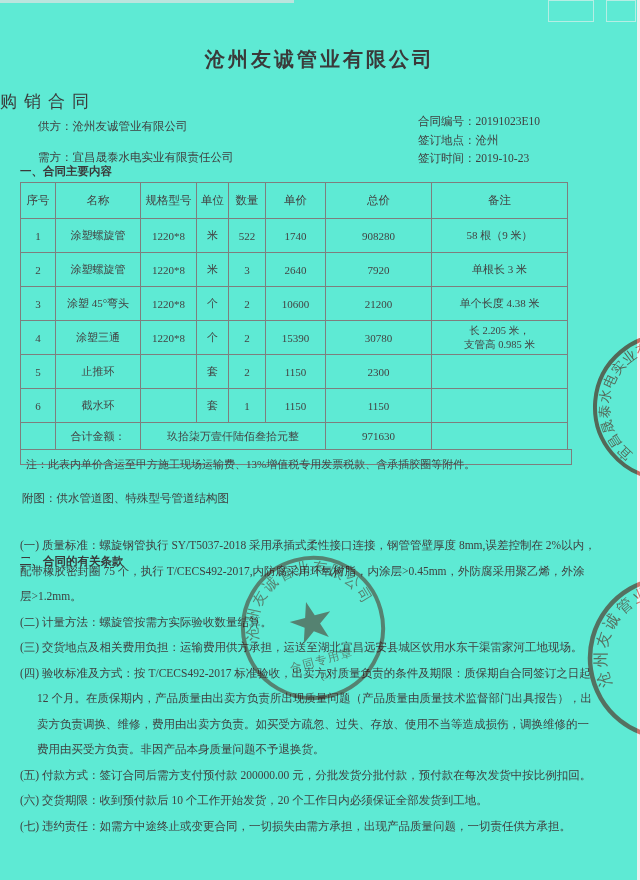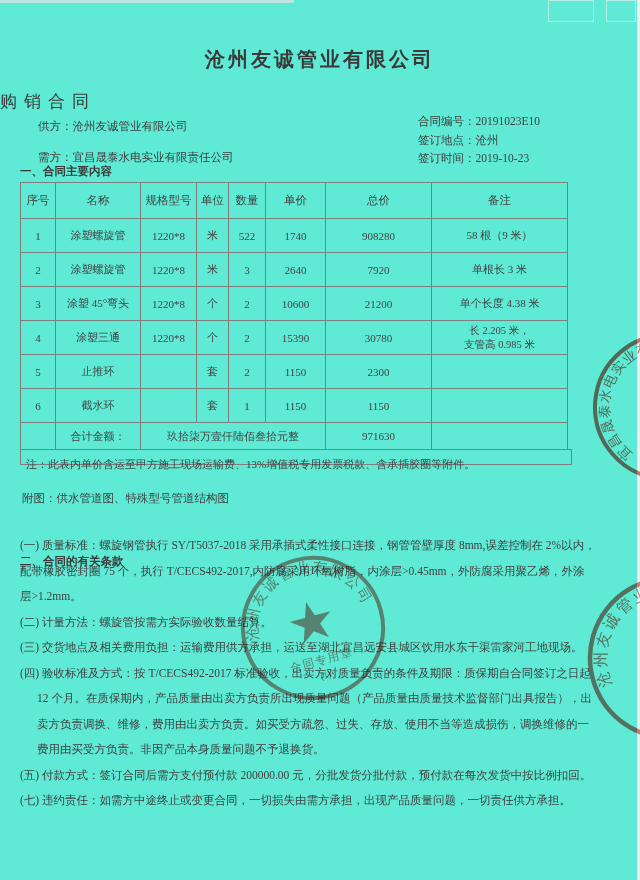--- a/index.html
+++ b/index.html
@@ -175,20 +175,21 @@
     <div>(一) 质量标准：螺旋钢管执行 SY/T5037-2018 采用承插式柔性接口连接，钢管管壁厚度 8mm,误差控制在 2%以内，</div>
     <div>配带橡胶密封圈 75 个，执行 T/CECS492-2017,内防腐采用环氧树脂，内涂层&gt;0.45mm，外防腐采用聚乙烯，外涂</div>
     <div>层&gt;1.2mm。</div>
     <div>(二) 计量方法：螺旋管按需方实际验收数量结算。</div>
     <div>(三) 交货地点及相关费用负担：运输费用供方承担，运送至湖北宜昌远安县城区饮用水东干渠雷家河工地现场。</div>
     <div>(四) 验收标准及方式：按 T/CECS492-2017 标准验收，出卖方对质量负责的条件及期限：质保期自合同签订之日起</div>
     <div class="indent">12 个月。在质保期内，产品质量由出卖方负责所出现质量问题（产品质量由质量技术监督部门出具报告），出</div>
     <div class="indent">卖方负责调换、维修，费用由出卖方负责。如买受方疏忽、过失、存放、使用不当等造成损伤，调换维修的一</div>
     <div class="indent">费用由买受方负责。非因产品本身质量问题不予退换货。</div>
     <div>(五) 付款方式：签订合同后需方支付预付款 200000.00 元，分批发货分批付款，预付款在每次发货中按比例扣回。</div>
+    <div>(六) 交货期限：收到预付款后 10 个工作开始发货，20 个工作日内必须保证全部发货到工地。</div>
     <div>(七) 违约责任：如需方中途终止或变更合同，一切损失由需方承担，出现产品质量问题，一切责任供方承担。</div>
   </div>
 
   <svg class="stamp st-buyer" width="190" height="190" viewBox="0 0 190 190">
     <g transform="rotate(-40 95 95)" opacity="0.78">
       <circle cx="95" cy="95" r="72" fill="none" stroke="#d9493f" stroke-width="4"></circle>
       <path id="arcBuyer" d="M 40.5,114.8 A 58,58 0 1 1 149.5,114.8" fill="none"></path>
       <text fill="#d9493f" font-size="13.5" letter-spacing="1">
         <textPath href="#arcBuyer" startOffset="6">宜昌晟泰水电实业有限责任公司</textPath>
       </text>

